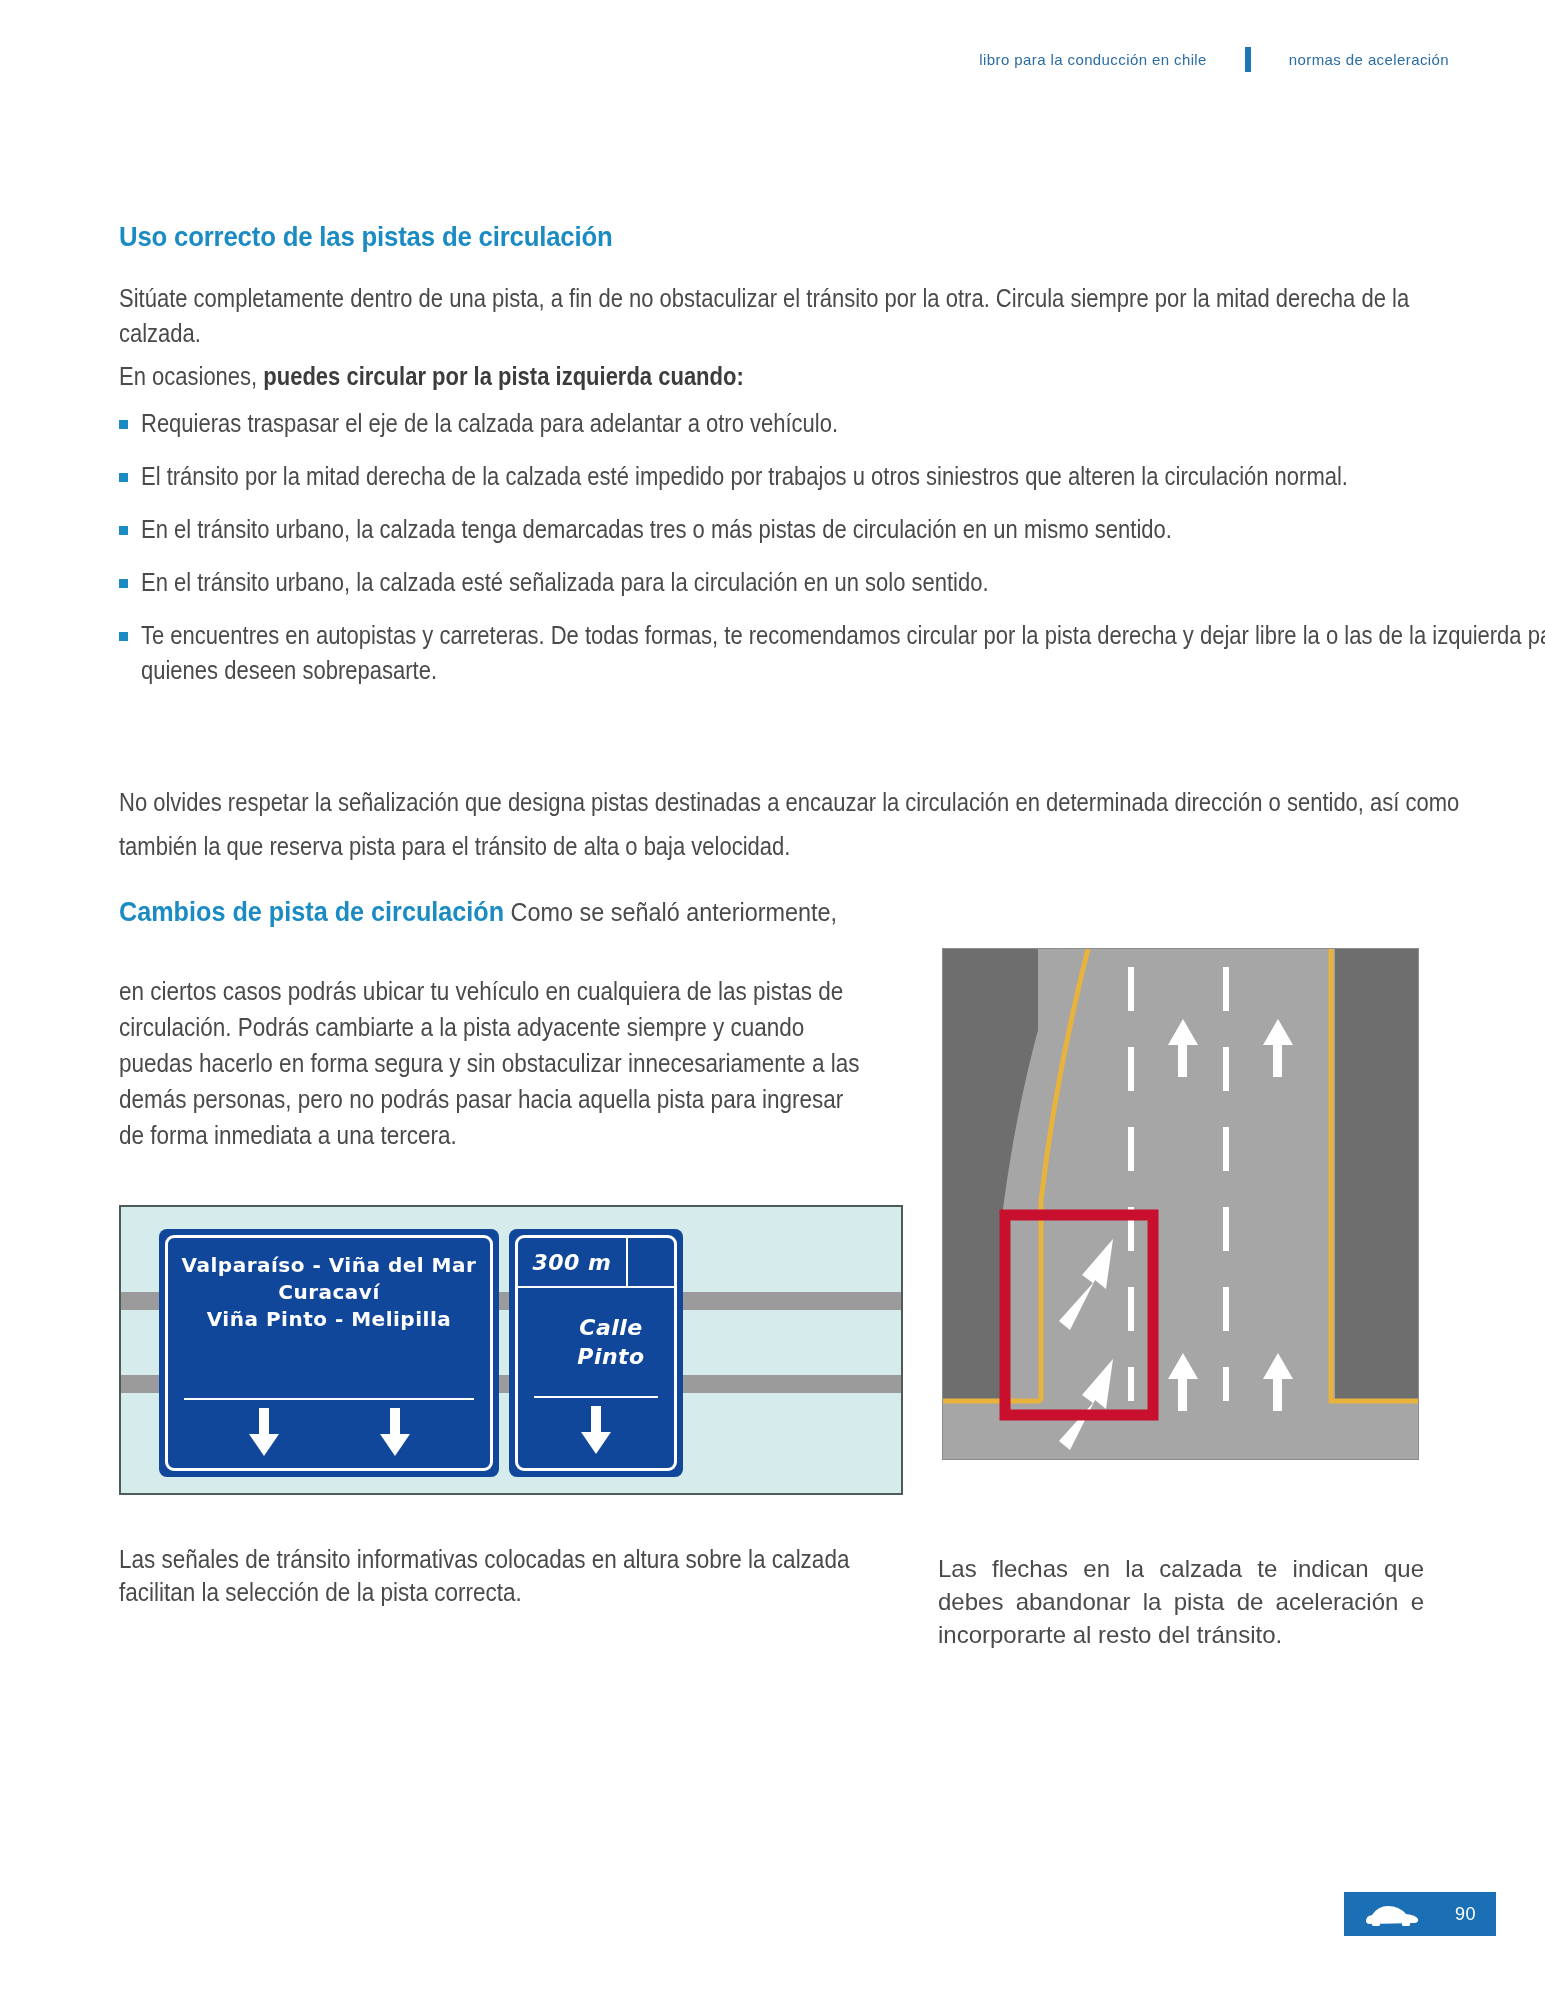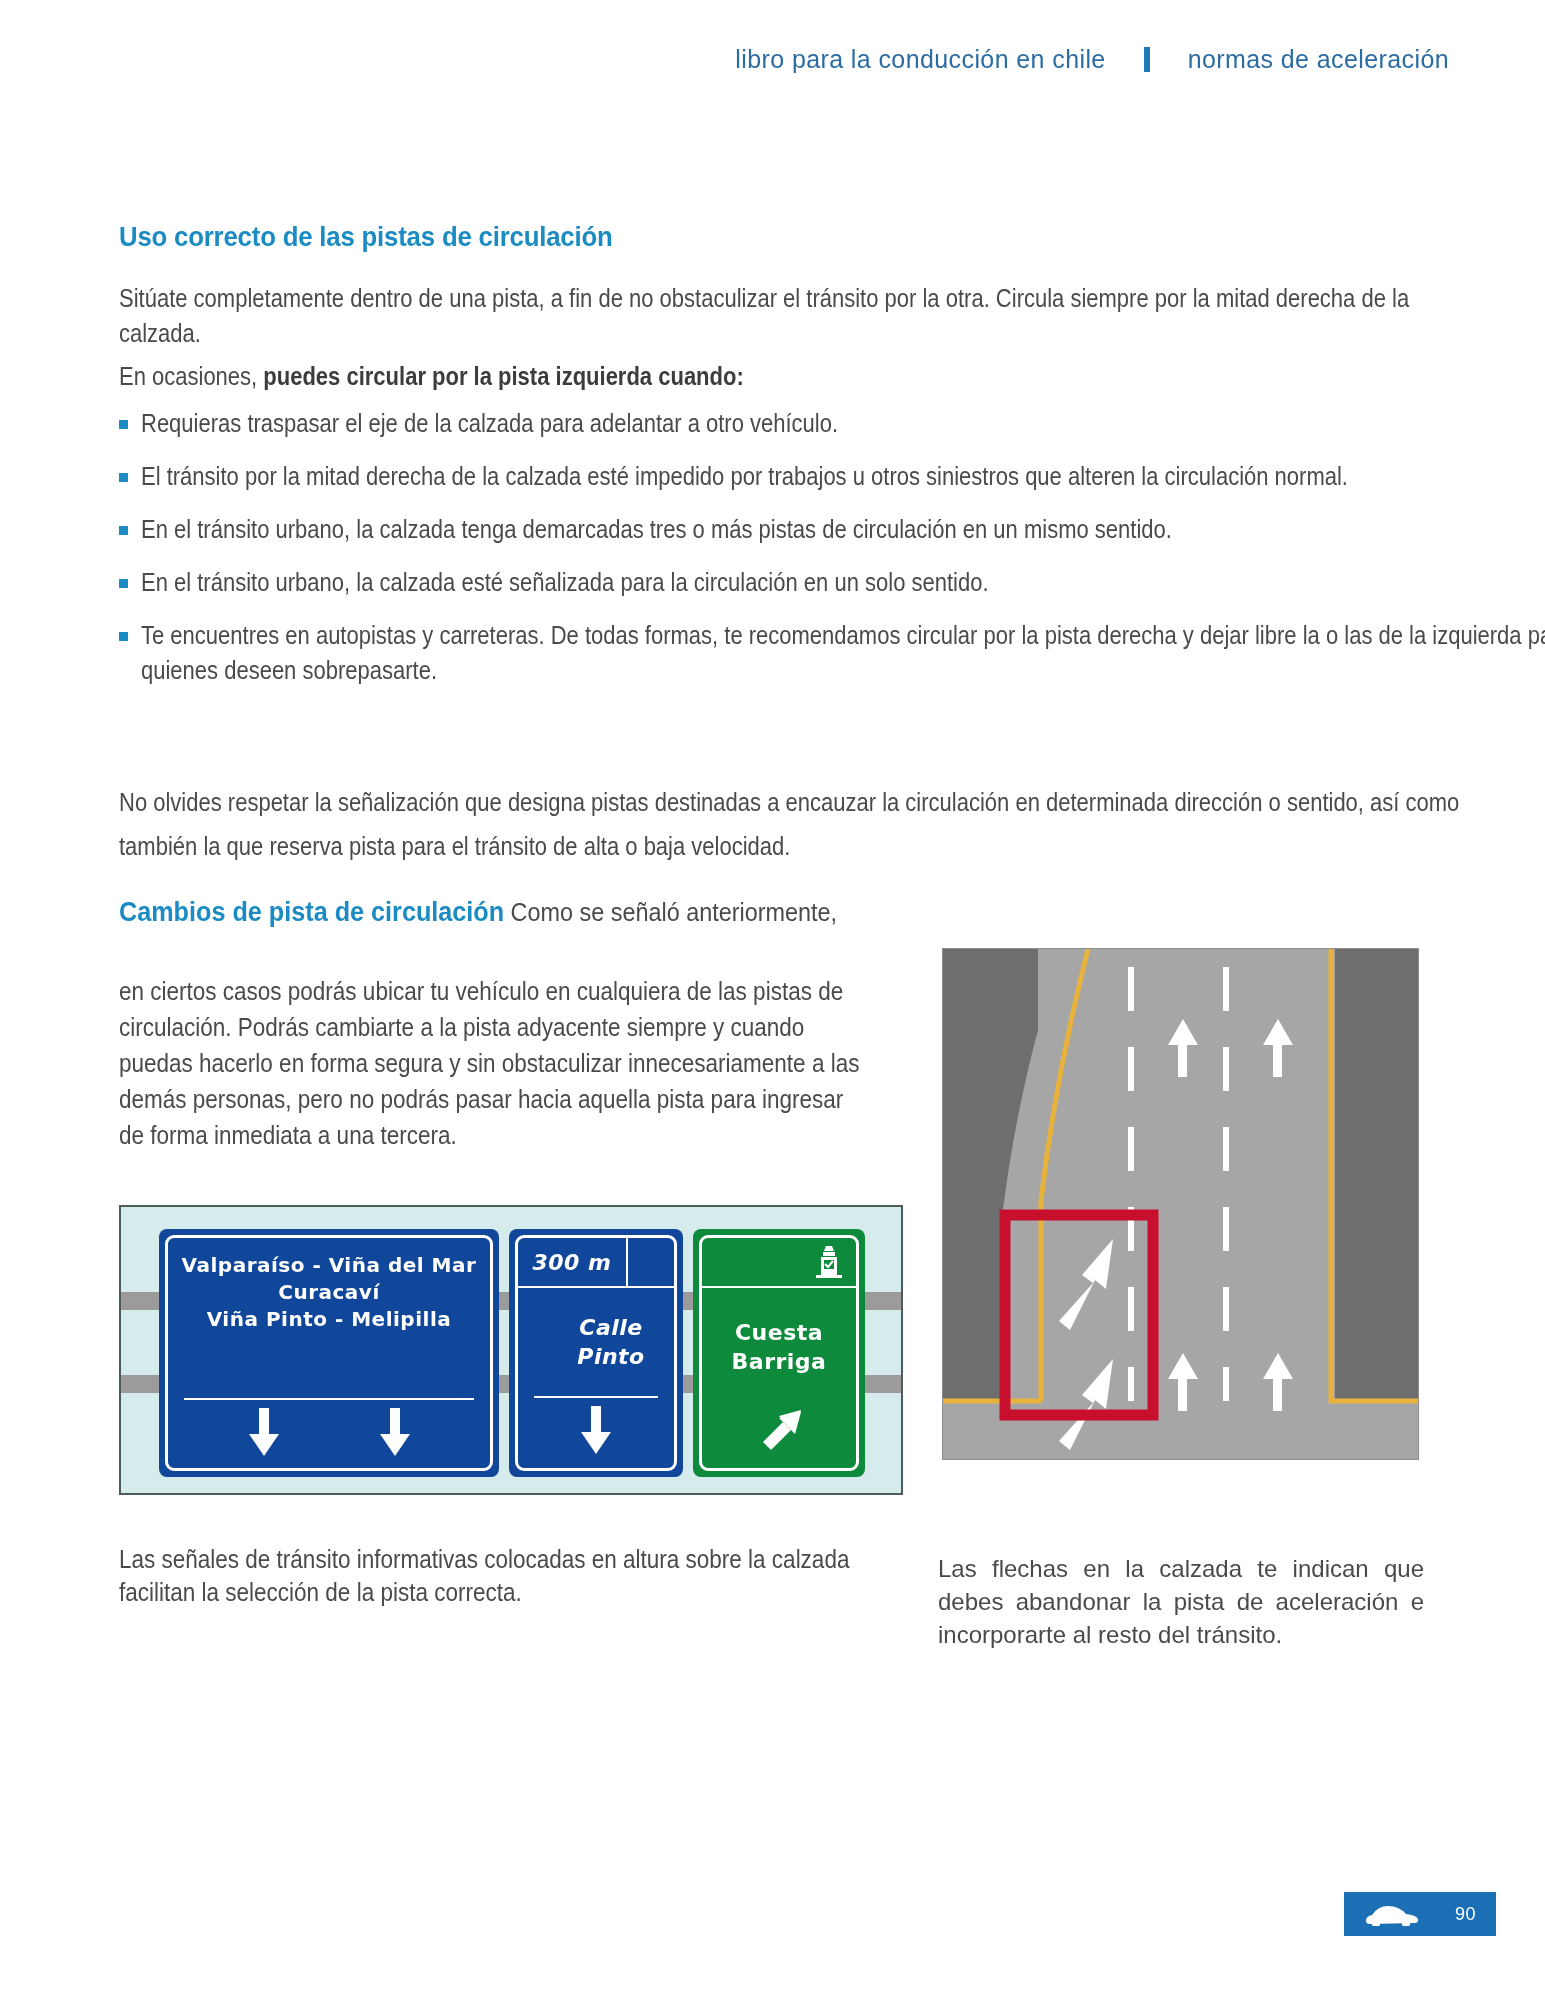--- a/index.html
+++ b/index.html
@@ -22,21 +22,21 @@
     width: 1545px;
     height: 118px;
     display: flex;
     align-items: center;
     justify-content: flex-end;
     padding-right: 96px;
   }
   .header-left-text,
   .header-right-text {
     font-family: "Liberation Sans", sans-serif;
-    font-size: 25px;
+    font-size: 15px;
     color: #2b6ca3;
     letter-spacing: 0.4px;
     white-space: nowrap;
   }
   .header-divider {
     width: 6px;
     height: 25px;
     background: #1f77b8;
     margin: 0 38px;
     flex: 0 0 auto;
@@ -423,45 +423,20 @@
           </div>
           <div class="hr-white"></div>
           <div class="dist-arrow-row">
             <svg class="arrow-diag" width="46" height="52" viewBox="0 0 46 52">
               <path d="M18 2 h10 v26 h10 L23 50 L8 28 h10 z" fill="#ffffff"></path>
             </svg>
           </div>
         </div>
       </div>
 
-      <div class="sign sign-green">
-        <div class="sign-inner">
-          <div class="green-top">
-            <svg class="toll-icon" viewBox="0 0 30 34">
-              <path d="M12 1 h6 l2 5 h-10 z" fill="#ffffff"></path>
-              <rect x="9" y="7" width="12" height="4" fill="#ffffff"></rect>
-              <path d="M7 12 h16 v18 h-16 z" fill="#ffffff"></path>
-              <path d="M10 15 h10 v9 h-10 z" fill="#0e8a3c"></path>
-              <path d="M11 19 l3 3 l5 -6" stroke="#ffffff" stroke-width="2" fill="none"></path>
-              <rect x="2" y="30" width="26" height="3" fill="#ffffff"></rect>
-            </svg>
-          </div>
-          <div class="green-body">
-            <div class="sign-text">Cuesta</div>
-            <div class="sign-text">Barriga</div>
-          </div>
-          <div class="green-arrow-row">
-            <svg class="arrow-diag" viewBox="0 0 52 52">
-              <path d="M14 44 L34 24 L26 16 L48 10 L42 32 L34 24 L14 44 Z" fill="#ffffff"></path>
-              <path d="M10 40 L30 20 l8 8 L18 48 Z" fill="#ffffff"></path>
-              <path d="M26 14 L48 8 L42 30 Z" fill="#ffffff"></path>
-            </svg>
-          </div>
-        </div>
-      </div>
 
     </div>
   </div>
 
   <p class="caption caption-left">Las señales de tránsito informativas colocadas en altura sobre la calzada facilitan la selección de la pista correcta.</p>
 
   <div class="fig-road">
     <svg width="477" height="512" viewBox="0 0 477 512">
 
       <rect x="0" y="0" width="477" height="512" fill="#6e6e6e"></rect>

